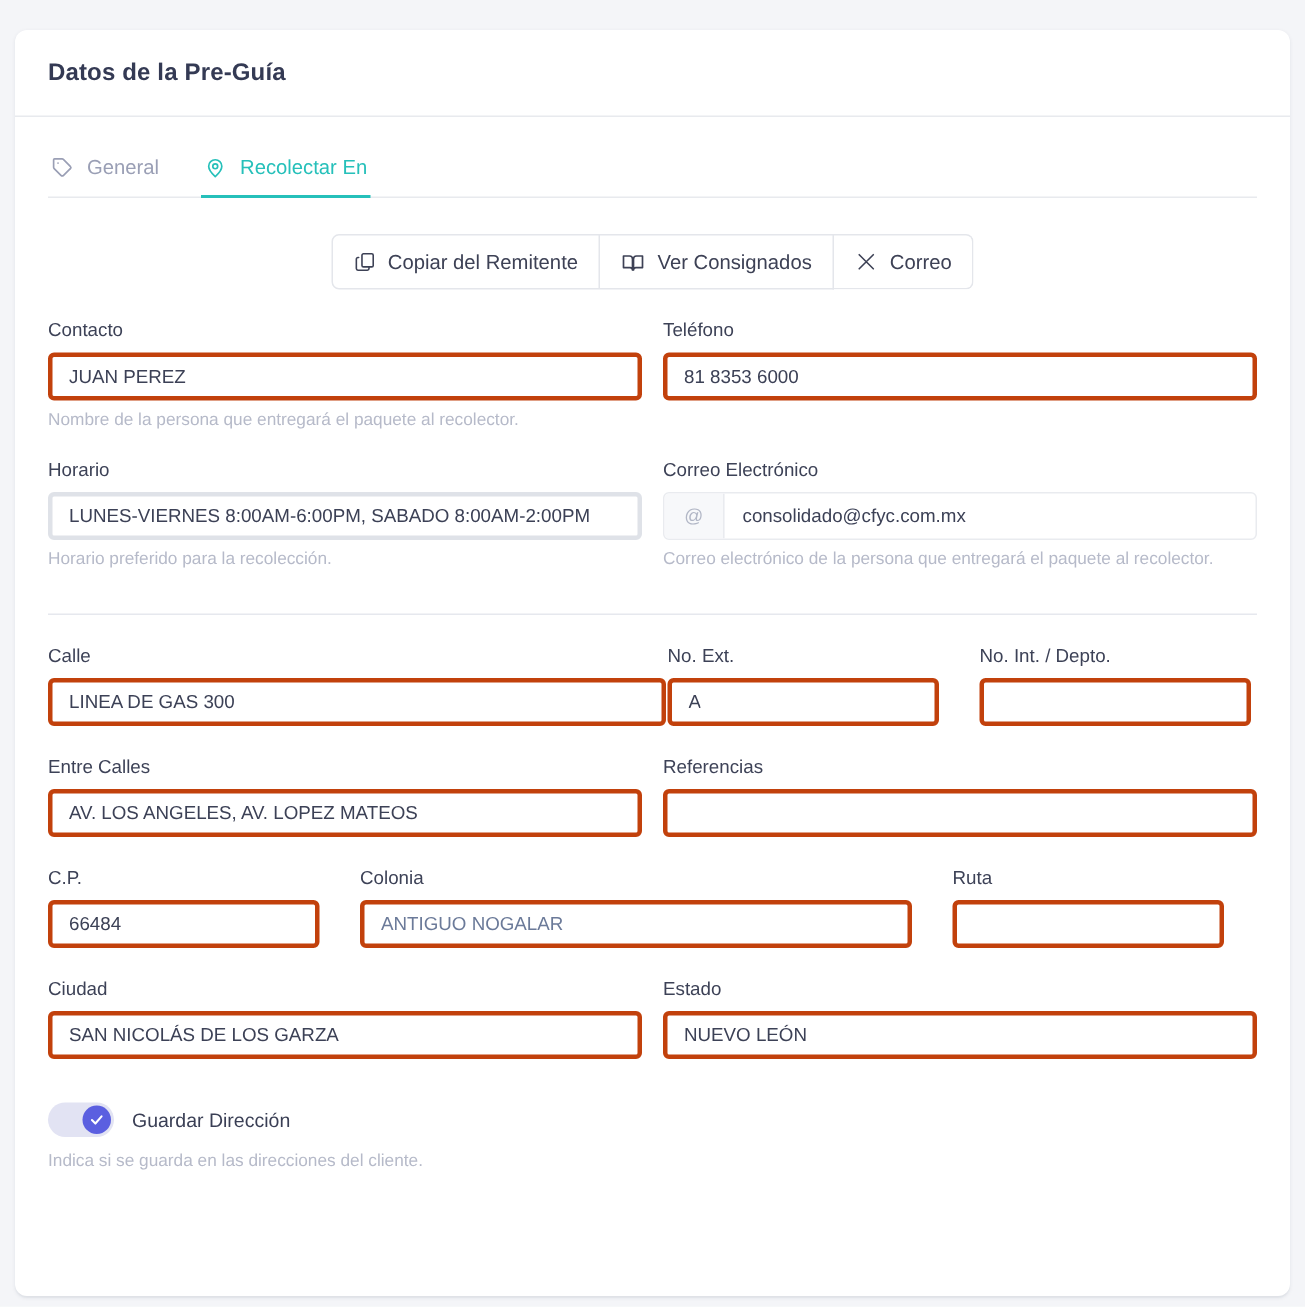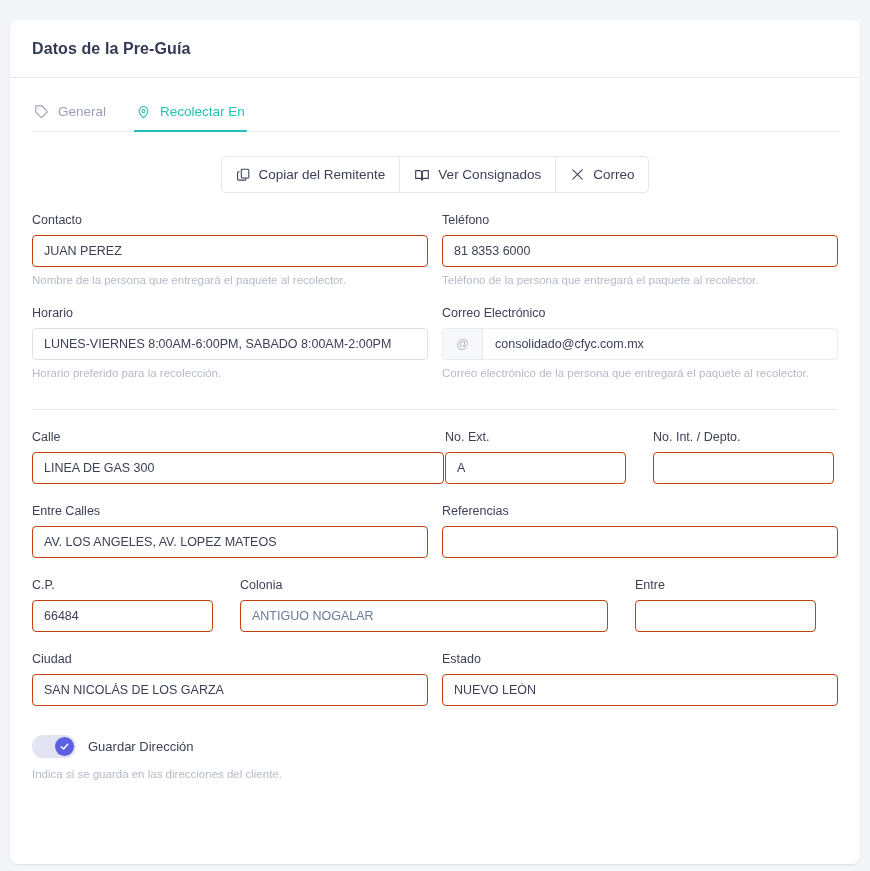--- a/index.html
+++ b/index.html
@@ -86,21 +86,21 @@
   .row { display: flex; }
   .field { padding-top: 20px; }
   .label {
     font-size: 12.5px;
     color: #3d4257;
     margin-bottom: 8px;
     white-space: nowrap;
   }
   .input {
     height: 32px;
-    border: 1px solid #c2410c;
+    border: 3px solid #c2410c;
     border-radius: 4px;
     background: #fff;
     display: flex; align-items: center;
     padding: 0 11px;
     font-size: 12.5px;
     color: #3c4156;
     overflow: hidden;
     white-space: nowrap;
   }
   .input.strong { border-color: #dfe2e8; }
@@ -248,21 +248,20 @@
           <div class="input">
             <span class="val">JUAN PEREZ</span>
           </div>
           <div class="hint">Nombre de la persona que entregará el paquete al recolector.</div>
         </div>
         <div class="field col-right">
           <div class="label">Teléfono</div>
           <div class="input">
             <span class="val">81 8353 6000</span>
           </div>
-          <div class="hint">Teléfono de la persona que entregará el paquete al recolector.</div>
         </div>
       </div>
 
       <div class="row">
         <div class="field col-left">
           <div class="label">Horario</div>
           <div class="input strong">
             <span class="val">LUNES-VIERNES 8:00AM-6:00PM, SABADO 8:00AM-2:00PM</span>
           </div>
           <div class="hint">Horario preferido para la recolección.</div>
@@ -324,21 +323,21 @@
             <span class="val">66484</span>
           </div>
         </div>
         <div class="field c-colonia">
           <div class="label">Colonia</div>
           <div class="input">
             <span class="val select-val">ANTIGUO NOGALAR</span>
           </div>
         </div>
         <div class="field c-ruta">
-          <div class="label">Entre</div>
+          <div class="label">Ruta</div>
           <div class="input">
             <span class="val"></span>
           </div>
         </div>
       </div>
 
       <div class="row">
         <div class="field col-left">
           <div class="label">Ciudad</div>
           <div class="input">

